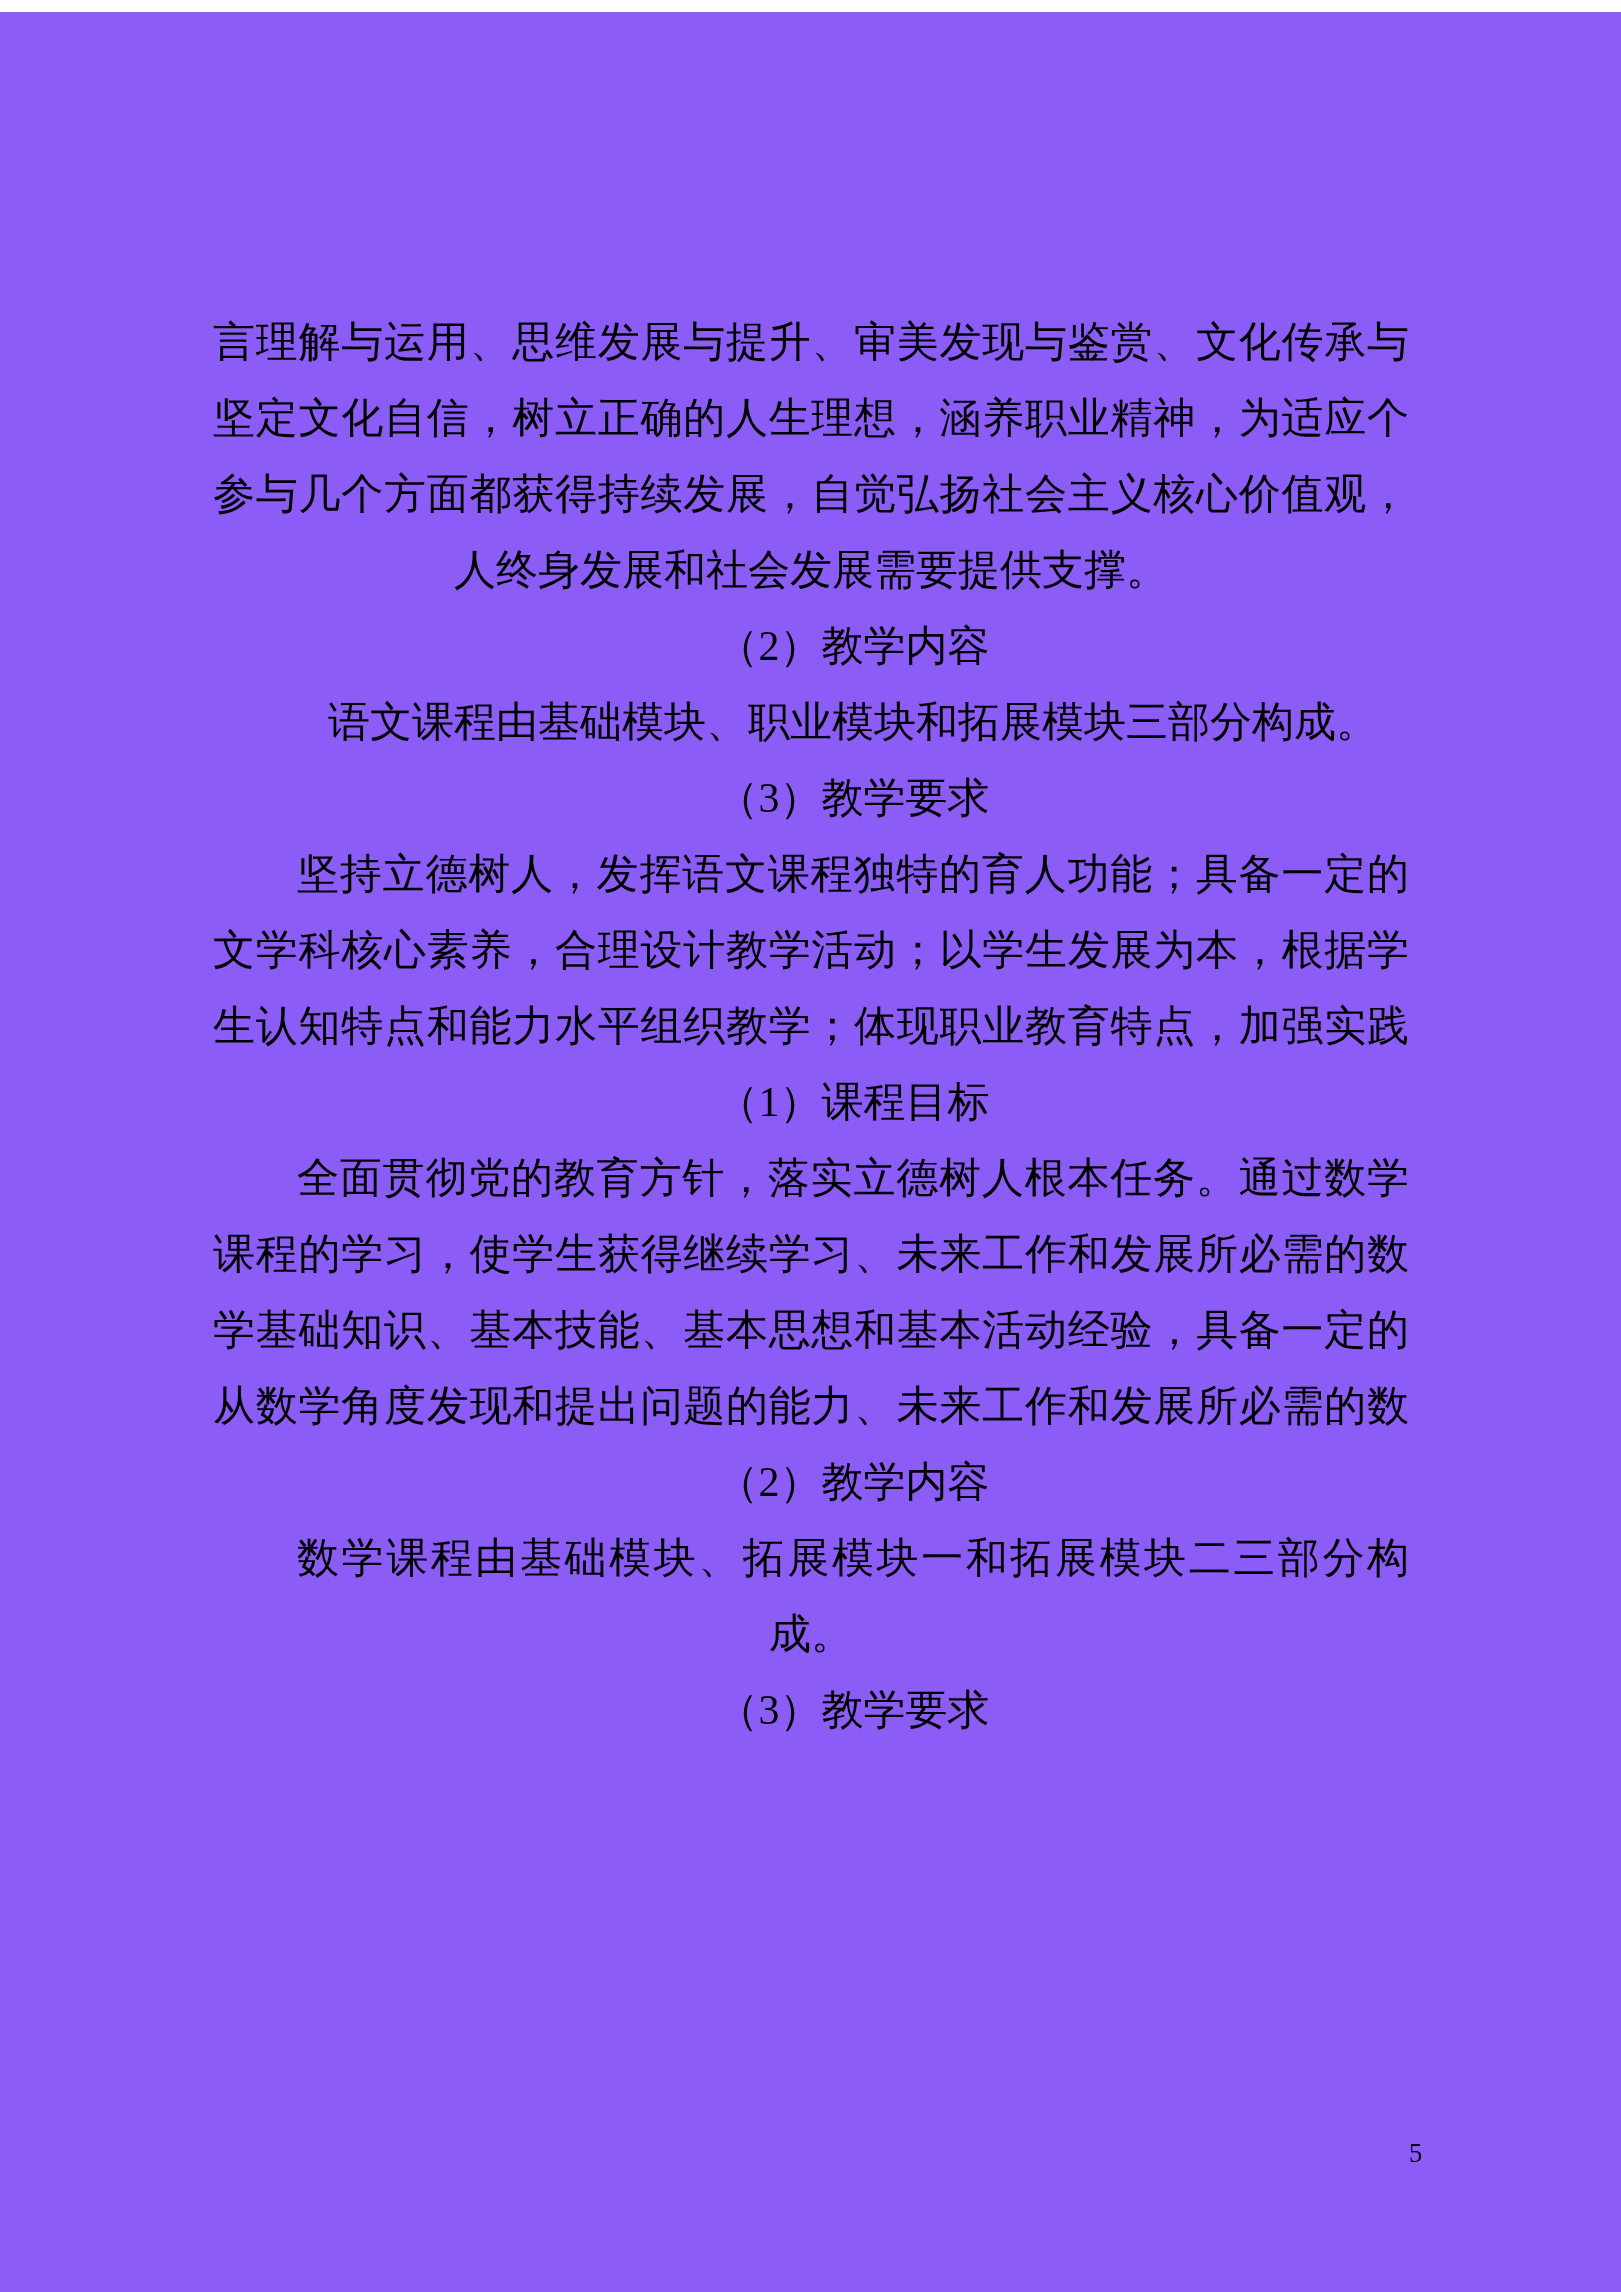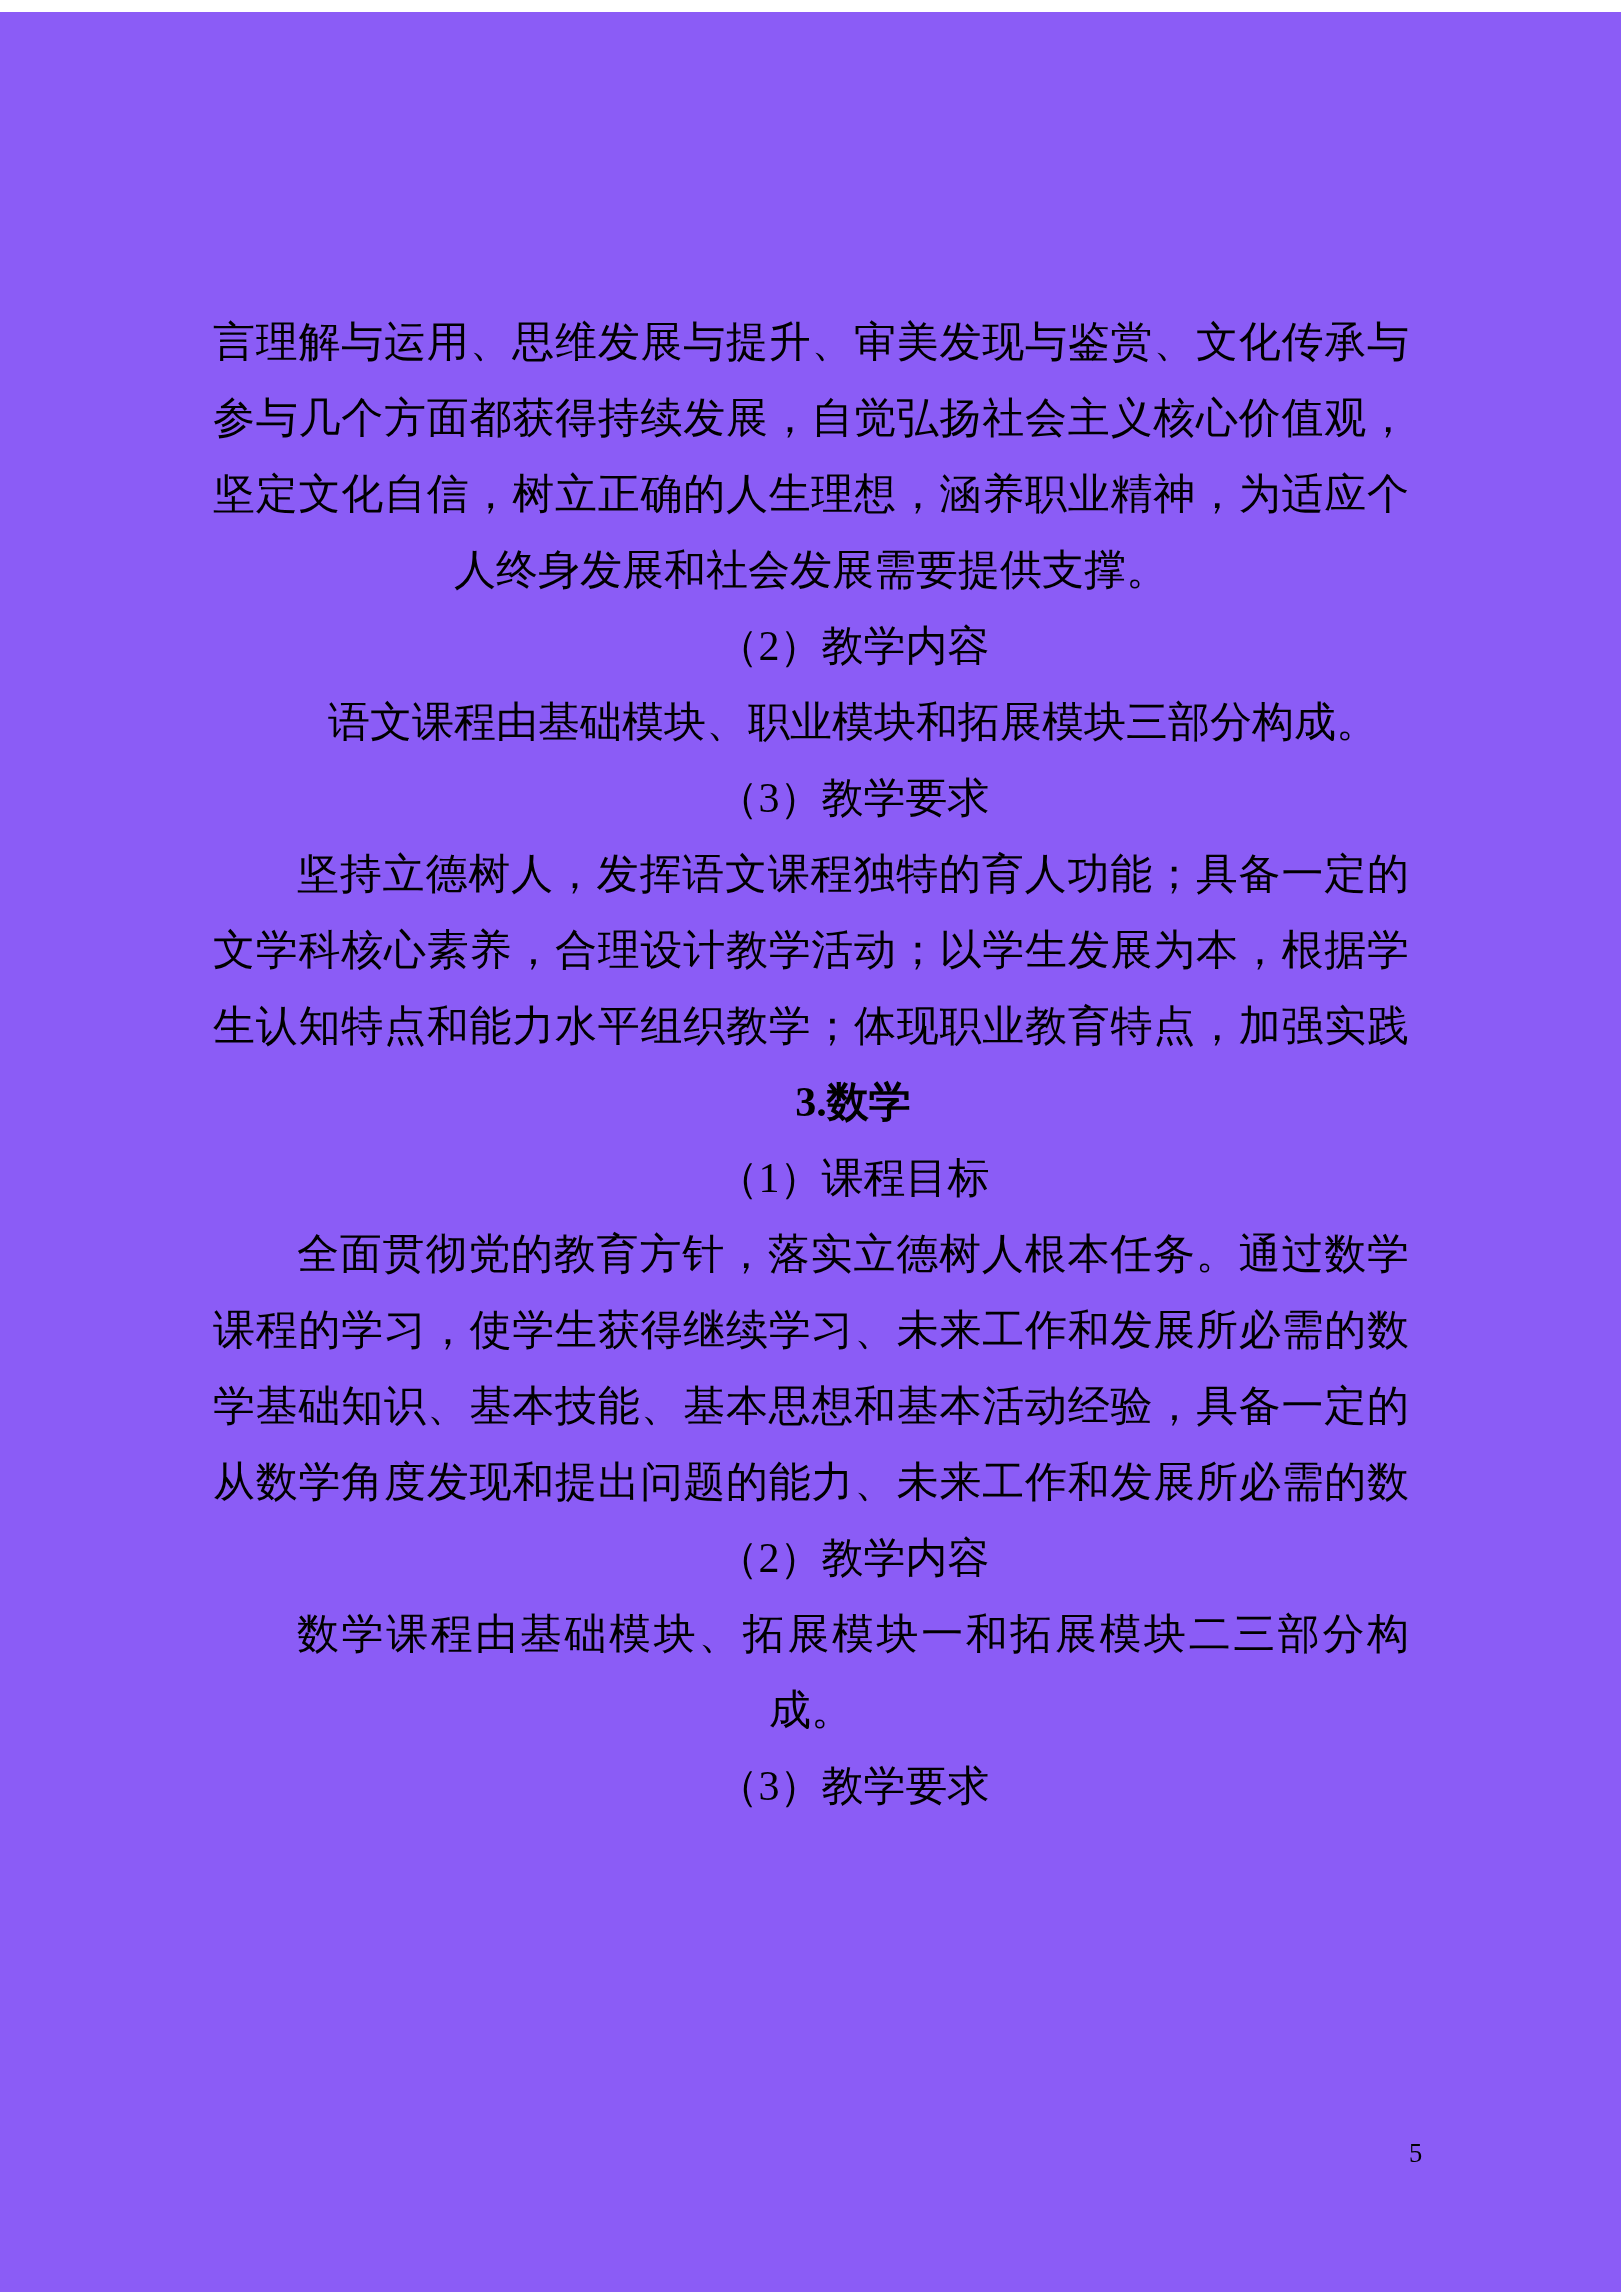--- a/index.html
+++ b/index.html
@@ -51,30 +51,29 @@
     text-align: center;
     color: #000000;
   }
 </style>
 </head>
 <body>
 
 <div class="page">
   <div class="textblock">
     <div class="line j">言理解与运用、思维发展与提升、审美发现与鉴赏、文化传承与</div>
+    <div class="line j">坚定文化自信，树立正确的人生理想，涵养职业精神，为适应个</div>
     <div class="line j">参与几个方面都获得持续发展，自觉弘扬社会主义核心价值观，</div>
-    <div class="line j">坚定文化自信，树立正确的人生理想，涵养职业精神，为适应个</div>
     <div class="line">人终身发展和社会发展需要提供支撑。</div>
     <div class="line i">（2）教学内容</div>
     <div class="line i">语文课程由基础模块、职业模块和拓展模块三部分构成。</div>
     <div class="line i">（3）教学要求</div>
     <div class="line i j">坚持立德树人，发挥语文课程独特的育人功能；具备一定的</div>
     <div class="line j">文学科核心素养，合理设计教学活动；以学生发展为本，根据学</div>
     <div class="line j">生认知特点和能力水平组织教学；体现职业教育特点，加强实践</div>
-    <div class="line i b">3.数学</div>
     <div class="line i">（1）课程目标</div>
     <div class="line i j">全面贯彻党的教育方针，落实立德树人根本任务。通过数学</div>
     <div class="line j">课程的学习，使学生获得继续学习、未来工作和发展所必需的数</div>
     <div class="line j">学基础知识、基本技能、基本思想和基本活动经验，具备一定的</div>
     <div class="line j">从数学角度发现和提出问题的能力、未来工作和发展所必需的数</div>
     <div class="line i">（2）教学内容</div>
     <div class="line i j">数学课程由基础模块、拓展模块一和拓展模块二三部分构</div>
     <div class="line">成。</div>
     <div class="line i">（3）教学要求</div>
   </div>

